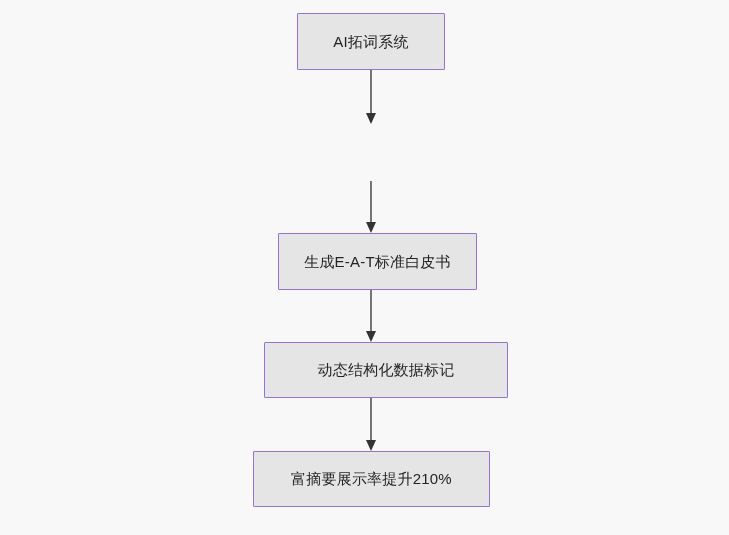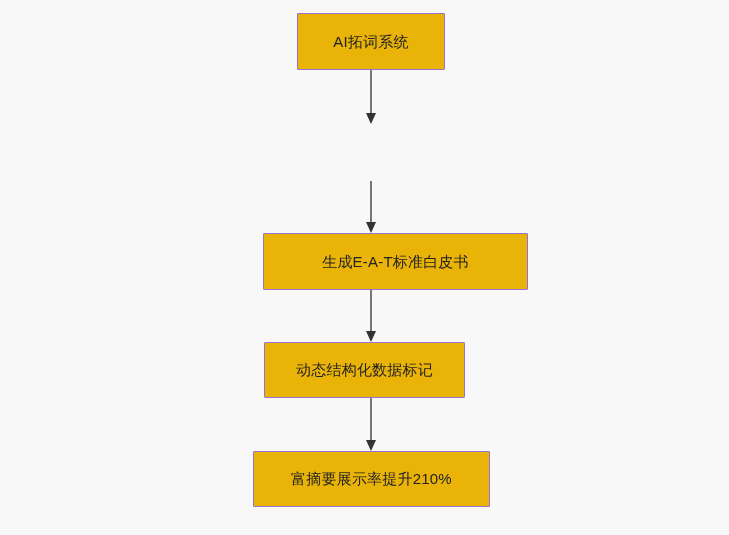--- a/index.html
+++ b/index.html
@@ -14,21 +14,21 @@
     overflow: hidden;
   }
   #flowchart-canvas {
     position: relative;
     width: 729px;
     height: 535px;
   }
   .node {
     position: absolute;
     box-sizing: border-box;
-    background: #eab308;
+    background: #e5e5e5;
     border: 1.4px solid #9673D3;
     border-radius: 1px;
     display: flex;
     align-items: center;
     justify-content: center;
   }
   .node-label {
     font-size: 15px;
     color: #232323;
     line-height: 1.2;
@@ -75,25 +75,25 @@
       <line x1="8" y1="0" x2="8" y2="44" stroke="#666666" stroke-width="1.8"></line>
       <polygon points="8,53 3,42 13,42" fill="#333333"></polygon>
     </svg>
   </div>
 
   <div class="node" style="left:297px; top:13px; width:148px; height:57px;">
     <span class="node-label">AI拓词系统</span>
   </div>
 
 
-  <div class="node" style="left:263px; top:233px; width:265px; height:57px;">
+  <div class="node" style="left:278px; top:233px; width:199px; height:57px;">
     <span class="node-label">生成E-A-T标准白皮书</span>
   </div>
 
-  <div class="node" style="left:264px; top:342px; width:201px; height:56px;">
+  <div class="node" style="left:264px; top:342px; width:244px; height:56px;">
     <span class="node-label">动态结构化数据标记</span>
   </div>
 
   <div class="node" style="left:253px; top:451px; width:237px; height:56px;">
     <span class="node-label">富摘要展示率提升210%</span>
   </div>
 
 </div>
 
 </body></html>

